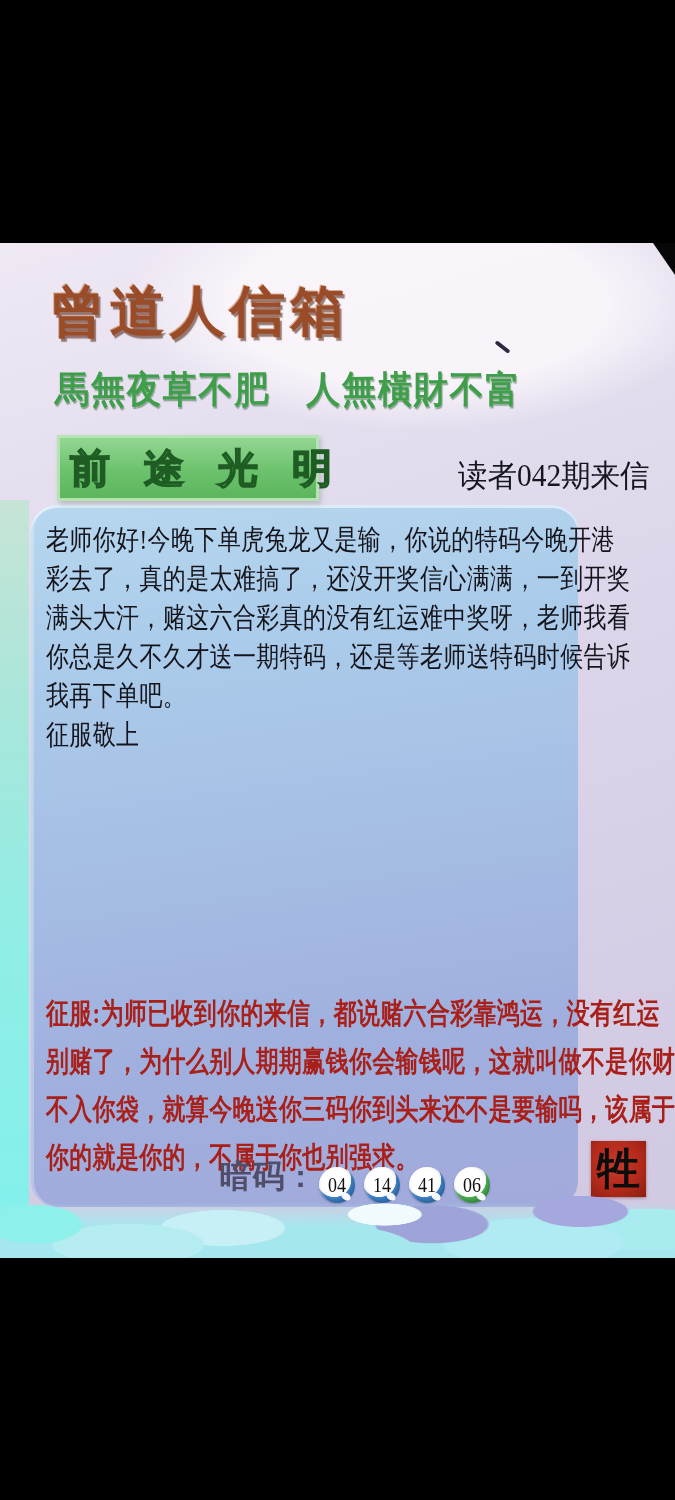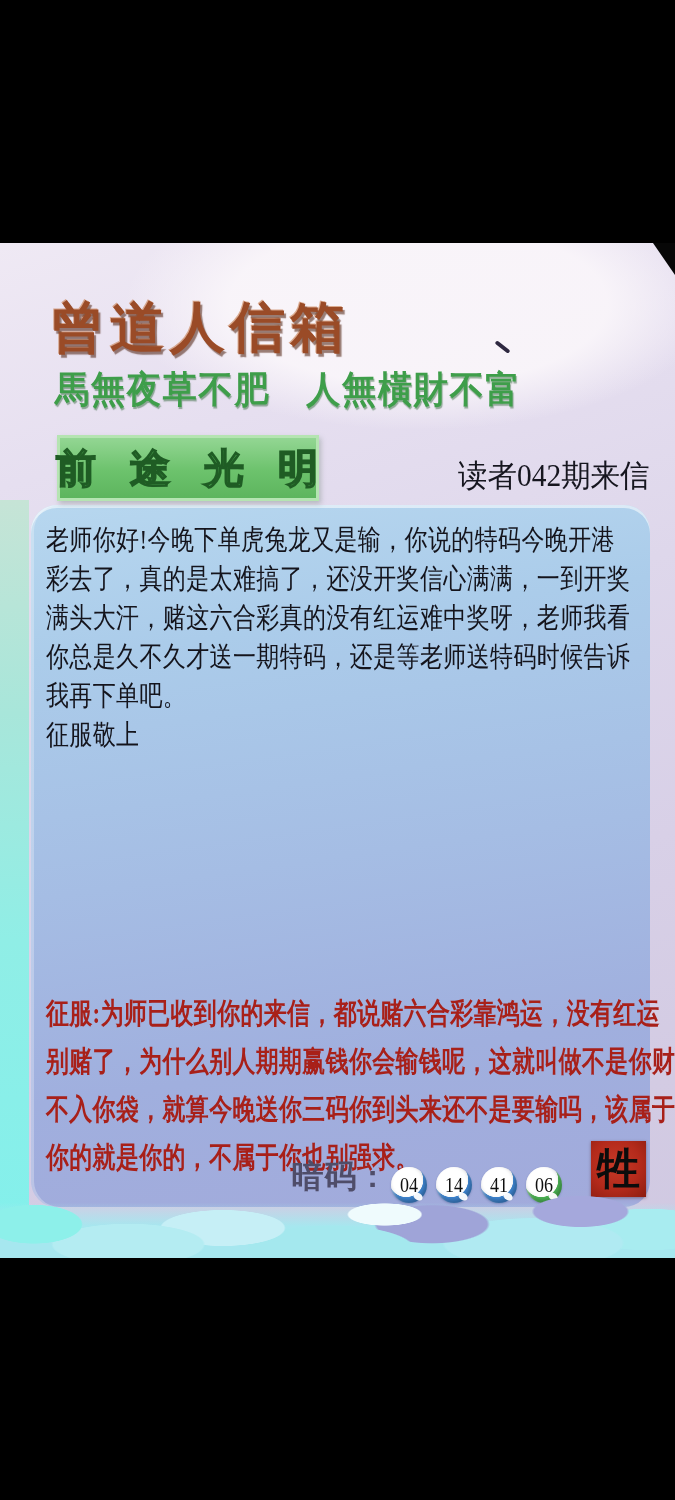--- a/index.html
+++ b/index.html
@@ -17,53 +17,53 @@
   
   .corner-notch{
     position:absolute;right:0;top:0;width:0;height:0;z-index:6;
     border-top:32px solid #070707;border-left:22px solid transparent;
   }
   .pen-flick{
     position:absolute;left:494px;top:102px;width:17px;height:4px;
     background:#2e2840;border-radius:2px;transform:rotate(38deg);z-index:3;
   }
   .main-title{
-    position:absolute;left:50px;top:48px;z-index:3;
+    position:absolute;left:50px;top:32px;z-index:3;
     font-size:55px;font-weight:bold;letter-spacing:5px;color:#9a4b27;
     text-shadow:2px 3px 1px rgba(72,26,8,.55), -1px -1px 0 rgba(198,122,74,.6);
   }
   .motto{
     position:absolute;left:55px;top:122px;z-index:3;
     font-size:37px;font-weight:bold;letter-spacing:2px;color:#3e9e4a;
     text-shadow:1px 2px 1px rgba(30,90,40,.45);
     transform:scaleX(.92);transform-origin:0 50%;white-space:nowrap;
   }
   .banner{
     position:absolute;left:57px;top:192px;width:262px;height:66px;z-index:3;
     background:linear-gradient(180deg,#93d693 0%,#6cc26c 55%,#5db55e 100%);
     border:3px solid #b5e4b2;box-sizing:border-box;
     box-shadow:2px 3px 5px rgba(100,120,110,.35);
-    display:flex;align-items:center;justify-content:center;
+    display:flex;align-items:center;
   }
   .banner-text{
     font-size:40px;font-weight:bold;letter-spacing:12px;padding-left:10px;
     color:#57b55c;-webkit-text-stroke:1.5px #1f5c24;
     text-shadow:0 0 1px #1f5c24;white-space:nowrap;
   }
   .reader-label{
     position:absolute;right:26px;top:212px;z-index:3;
     font-size:31px;color:#16161f;white-space:nowrap;
     transform:scaleX(.95);transform-origin:100% 50%;
   }
   .left-strip{
     position:absolute;left:0;top:257px;width:29px;height:758px;z-index:1;
     background:linear-gradient(to bottom,#c6e4d6 0%,#a8e6da 28%,#90eee6 58%,#82f0ec 100%);
   }
   .letter-box{
-    position:absolute;left:31px;top:262px;width:619px;height:702px;z-index:2;
+    position:absolute;left:31px;top:262px;width:547px;height:702px;z-index:2;
     border-radius:26px;
     background:linear-gradient(172deg,#b7d7ef 0%,#abccea 20%,#a5bde4 50%,#a0afde 76%,#a2aadb 100%);
     box-shadow:inset 0 3px 0 rgba(255,255,255,.55), inset 3px 0 0 rgba(255,255,255,.28);
   }
   .letter-text{position:absolute;left:15px;top:15px;}
   .letter-text .line{
     height:39px;line-height:39px;font-size:28px;color:#14141c;
     white-space:nowrap;transform:scaleX(.82);transform-origin:0 50%;
     letter-spacing:.5px;
   }

